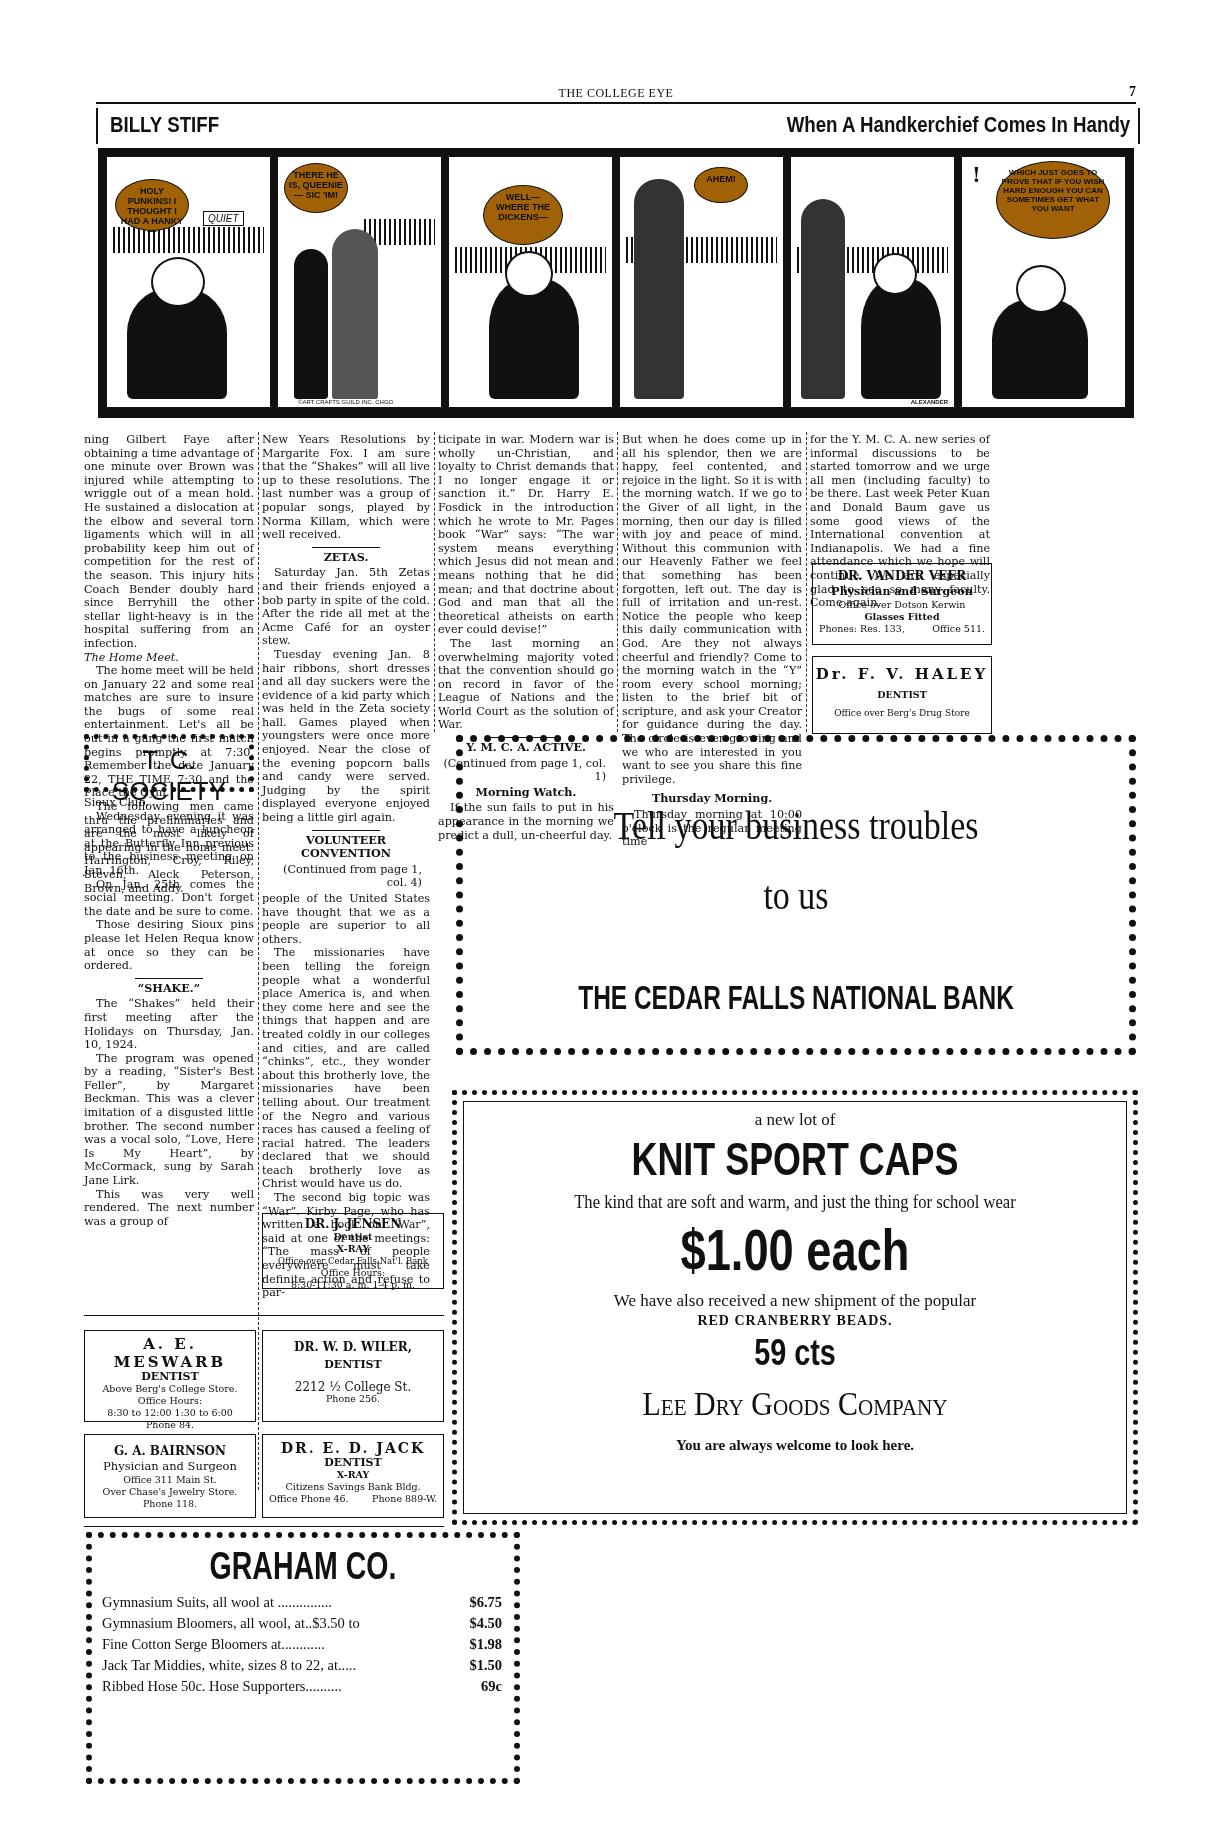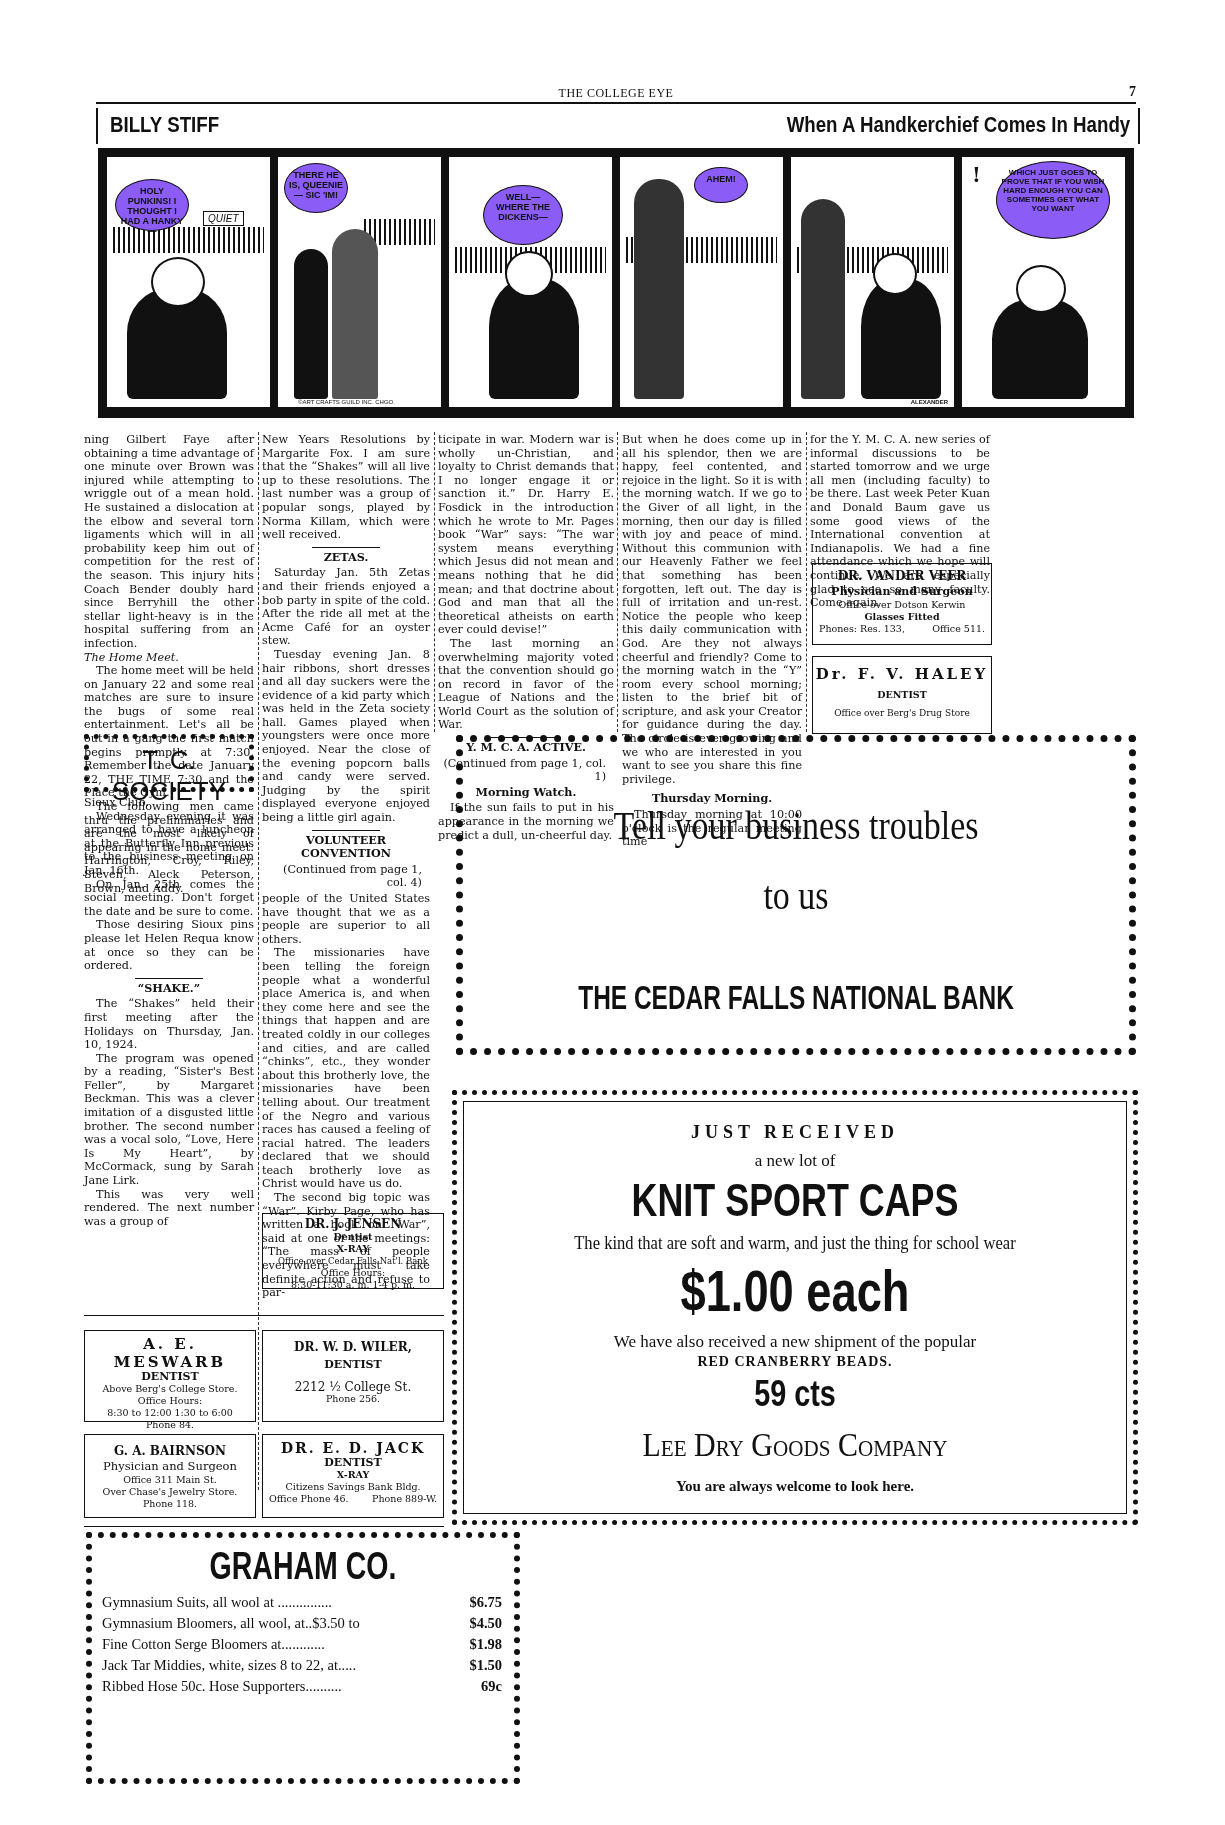--- a/index.html
+++ b/index.html
@@ -10,21 +10,21 @@
        font-size:12px;font-family:"Liberation Serif",serif;}
   .running-head .title{position:absolute;left:0;right:0;text-align:center;top:2px;letter-spacing:.5px;}
   .running-head .pageno{position:absolute;right:0;top:0;font-size:14px;font-weight:bold;}
   .strip-head{top:108px;left:96px;width:1040px;height:36px;border-left:2px solid #111;border-right:2px solid #111;
        font-family:"Liberation Sans",sans-serif;font-weight:bold;font-stretch:condensed;}
   .strip-head .left{position:absolute;left:12px;top:4px;font-size:22px;transform:scaleX(.85);transform-origin:left;}
   .strip-head .right{position:absolute;right:8px;top:4px;font-size:22px;transform:scaleX(.85);transform-origin:right;}
   .strip{top:148px;left:98px;width:1036px;height:270px;background:#111;padding:0;box-sizing:border-box;}
   .panels{position:absolute;left:8px;top:8px;right:8px;bottom:10px;display:flex;gap:6px;}
   .panel{flex:1;background:#fff;position:relative;overflow:hidden;border:1px solid #111;}
-  .panel .bubble{position:absolute;background:#8b5cf6;border:1.5px solid #111;border-radius:50%;
+  .panel .bubble{position:absolute;background:#a16207;border:1.5px solid #111;border-radius:50%;
        font-family:"Liberation Sans",sans-serif;font-size:9px;text-align:center;line-height:10px;
        padding:6px 4px;box-sizing:border-box;font-weight:bold;}
   .panel .fig{position:absolute;bottom:8px;background:#111;border-radius:40% 40% 6px 6px;}
   .panel .head{position:absolute;background:#fff;border:2px solid #111;border-radius:50%;}
   .panel .shelf{position:absolute;left:6px;right:6px;height:26px;
        background:repeating-linear-gradient(90deg,#111 0 2px,#fff 2px 5px);}
   .credit{position:absolute;font-size:6px;font-family:"Liberation Sans",sans-serif;}
   .col{position:absolute;font-size:11.2px;line-height:13.6px;text-align:justify;hyphens:auto;}
   .col p{margin:0;text-indent:12px;}
   .col p.ni{text-indent:0;}
@@ -279,21 +279,20 @@
 </div>
 
 <div class="dotted-box bank">
   <div class="l1">Tell your business troubles</div>
   <div class="l2">to us</div>
   <div class="l3">THE CEDAR FALLS NATIONAL BANK</div>
 </div>
 
 <div class="dotted-box lee">
   <div class="inner">
-    <div class="jr">JUST RECEIVED</div>
     <div class="nl">a new lot of</div>
     <div class="ksc">KNIT SPORT CAPS</div>
     <div class="kind">The kind that are soft and warm, and just the thing for school wear</div>
     <div class="price">$1.00 each</div>
     <div class="also">We have also received a new shipment of the popular</div>
     <div class="beads">RED CRANBERRY BEADS.</div>
     <div class="cts">59 cts</div>
     <div class="co">Lee Dry Goods Company</div>
     <div class="welcome">You are always welcome to look here.</div>
   </div>

